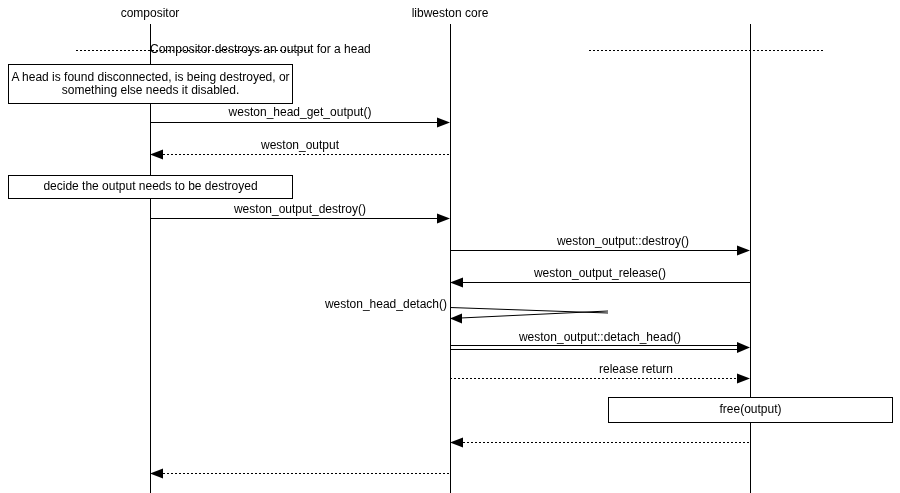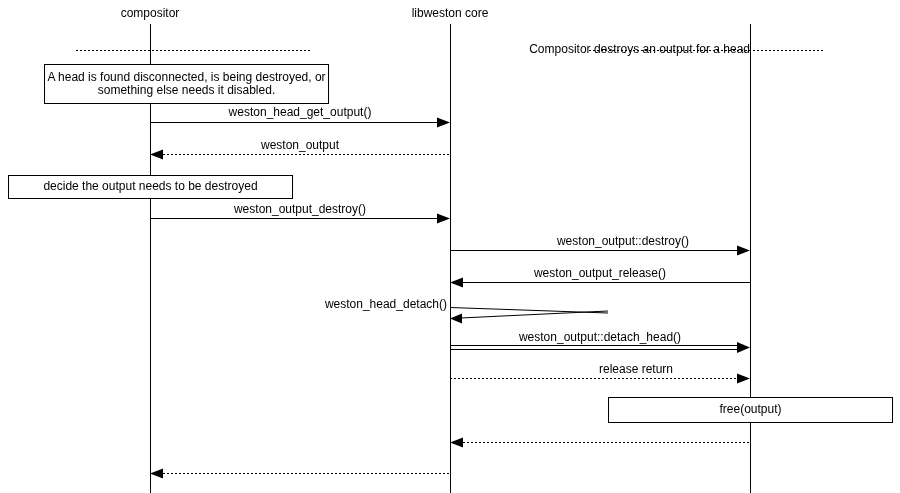--- a/index.html
+++ b/index.html
@@ -13,21 +13,21 @@
     color: #000000;
     overflow: hidden;
   }
   .layer-svg { position: absolute; left: 0; top: 0; z-index: 0; }
   .actor-label {
     position: absolute; top: 6px; width: 200px;
     text-align: center; z-index: 2; white-space: nowrap;
   }
   .divider-label {
     position: absolute; top: 42px; left: 150px; width: 600px;
-    text-align: right; z-index: 2; white-space: nowrap;
+    text-align: left; z-index: 2; white-space: nowrap;
   }
   .msg-label {
     position: absolute; width: 300px; text-align: center;
     z-index: 2; white-space: nowrap;
   }
   .msg-label.right-align { text-align: right; }
   .note-box {
     position: absolute; box-sizing: border-box;
     border: 1px solid #000000; background: #ffffff;
     display: flex; align-items: center; justify-content: center;
@@ -80,21 +80,21 @@
 
     <line x1="163" y1="473.5" x2="450" y2="473.5" stroke="#000" stroke-dasharray="2 2"></line>
     <polygon points="150,473.5 163,468.5 163,478.5" fill="#000"></polygon>
   </svg>
 
   <div class="actor-label" style="left:50px">compositor</div>
   <div class="actor-label" style="left:350px">libweston core</div>
 
   <div class="divider-label">Compositor destroys an output for a head</div>
 
-  <div class="note-box" style="left:8px; top:64px; width:285px; height:40px;margin-left:36px;">A head is found disconnected, is being destroyed, or something else needs it disabled.</div>
+  <div class="note-box" style="left:8px; top:64px; width:285px; height:40px;">A head is found disconnected, is being destroyed, or something else needs it disabled.</div>
   <div class="note-box" style="left:8px; top:175px; width:285px; height:24px;">decide the output needs to be destroyed</div>
   <div class="note-box" style="left:608px; top:397px; width:285px; height:26px;">free(output)</div>
 
   <div class="msg-label" style="left:150px; top:105px;">weston_head_get_output()</div>
   <div class="msg-label" style="left:150px; top:138px;">weston_output</div>
   <div class="msg-label" style="left:150px; top:202px;">weston_output_destroy()</div>
   <div class="msg-label" style="left:450px; top:234px;margin-left:23px;">weston_output::destroy()</div>
   <div class="msg-label" style="left:450px; top:266px;">weston_output_release()</div>
   <div class="msg-label right-align" style="left:147px; top:297px;">weston_head_detach()</div>
   <div class="msg-label" style="left:450px; top:330px;">weston_output::detach_head()</div>

